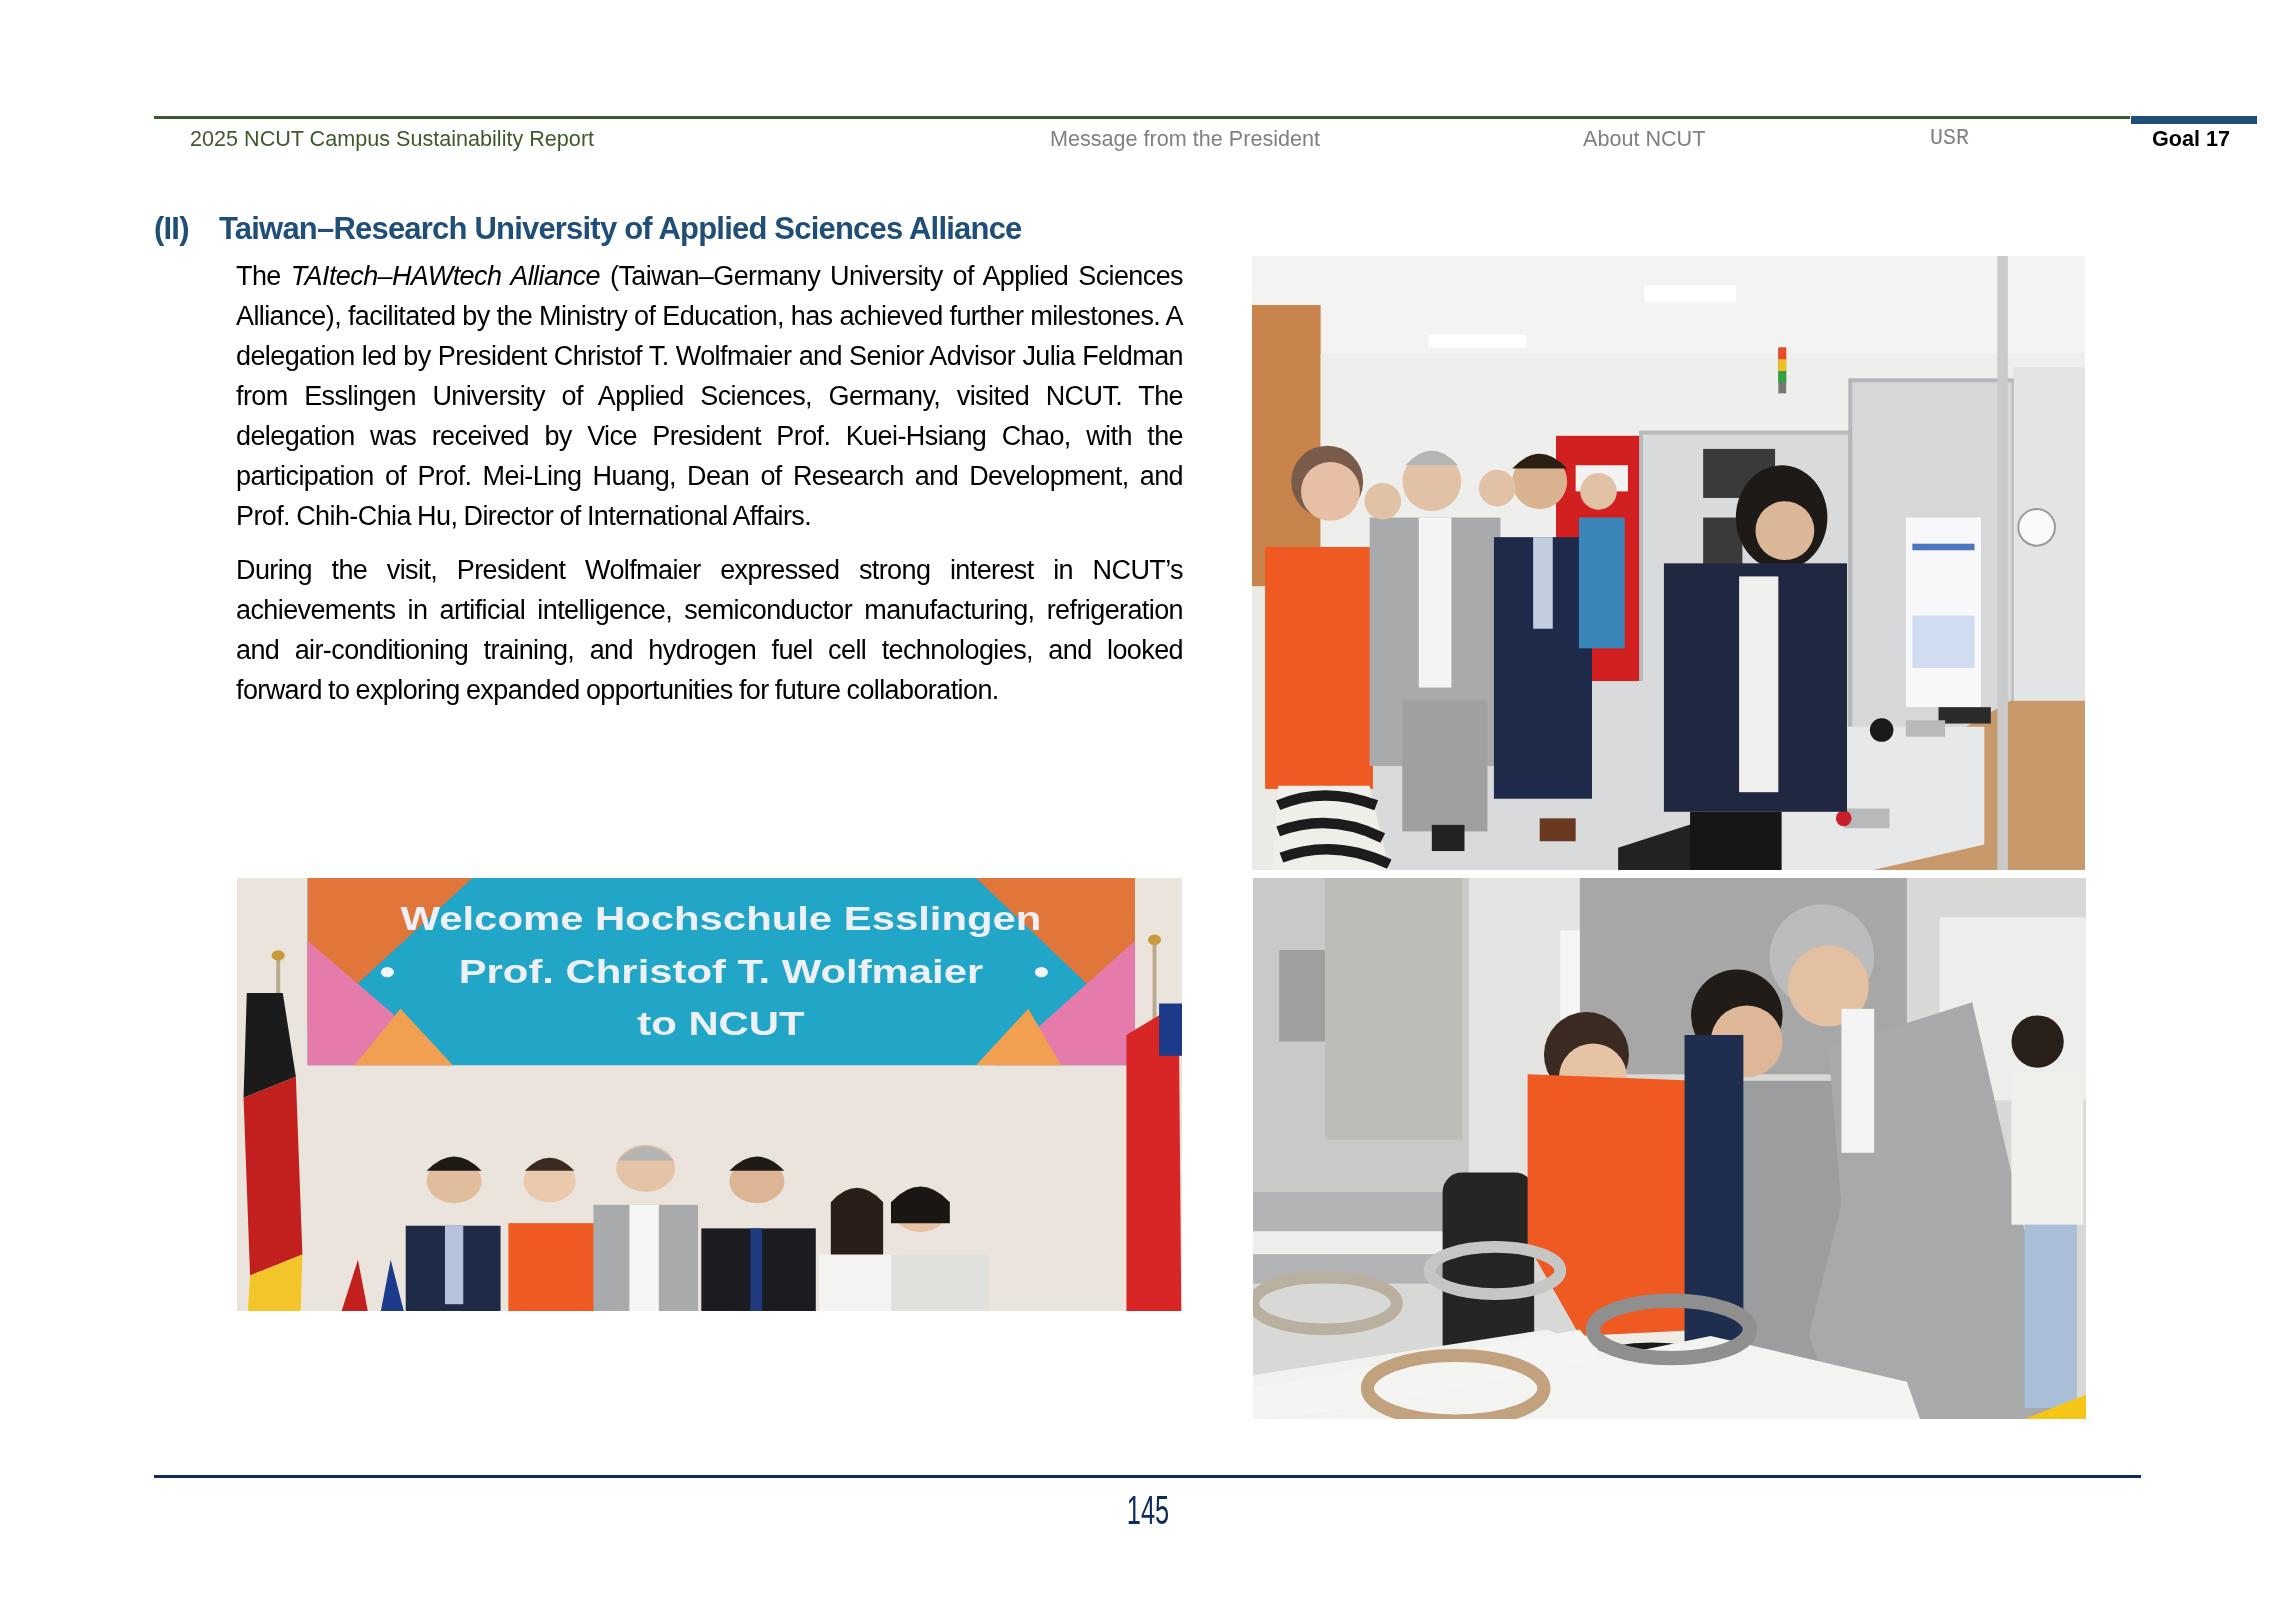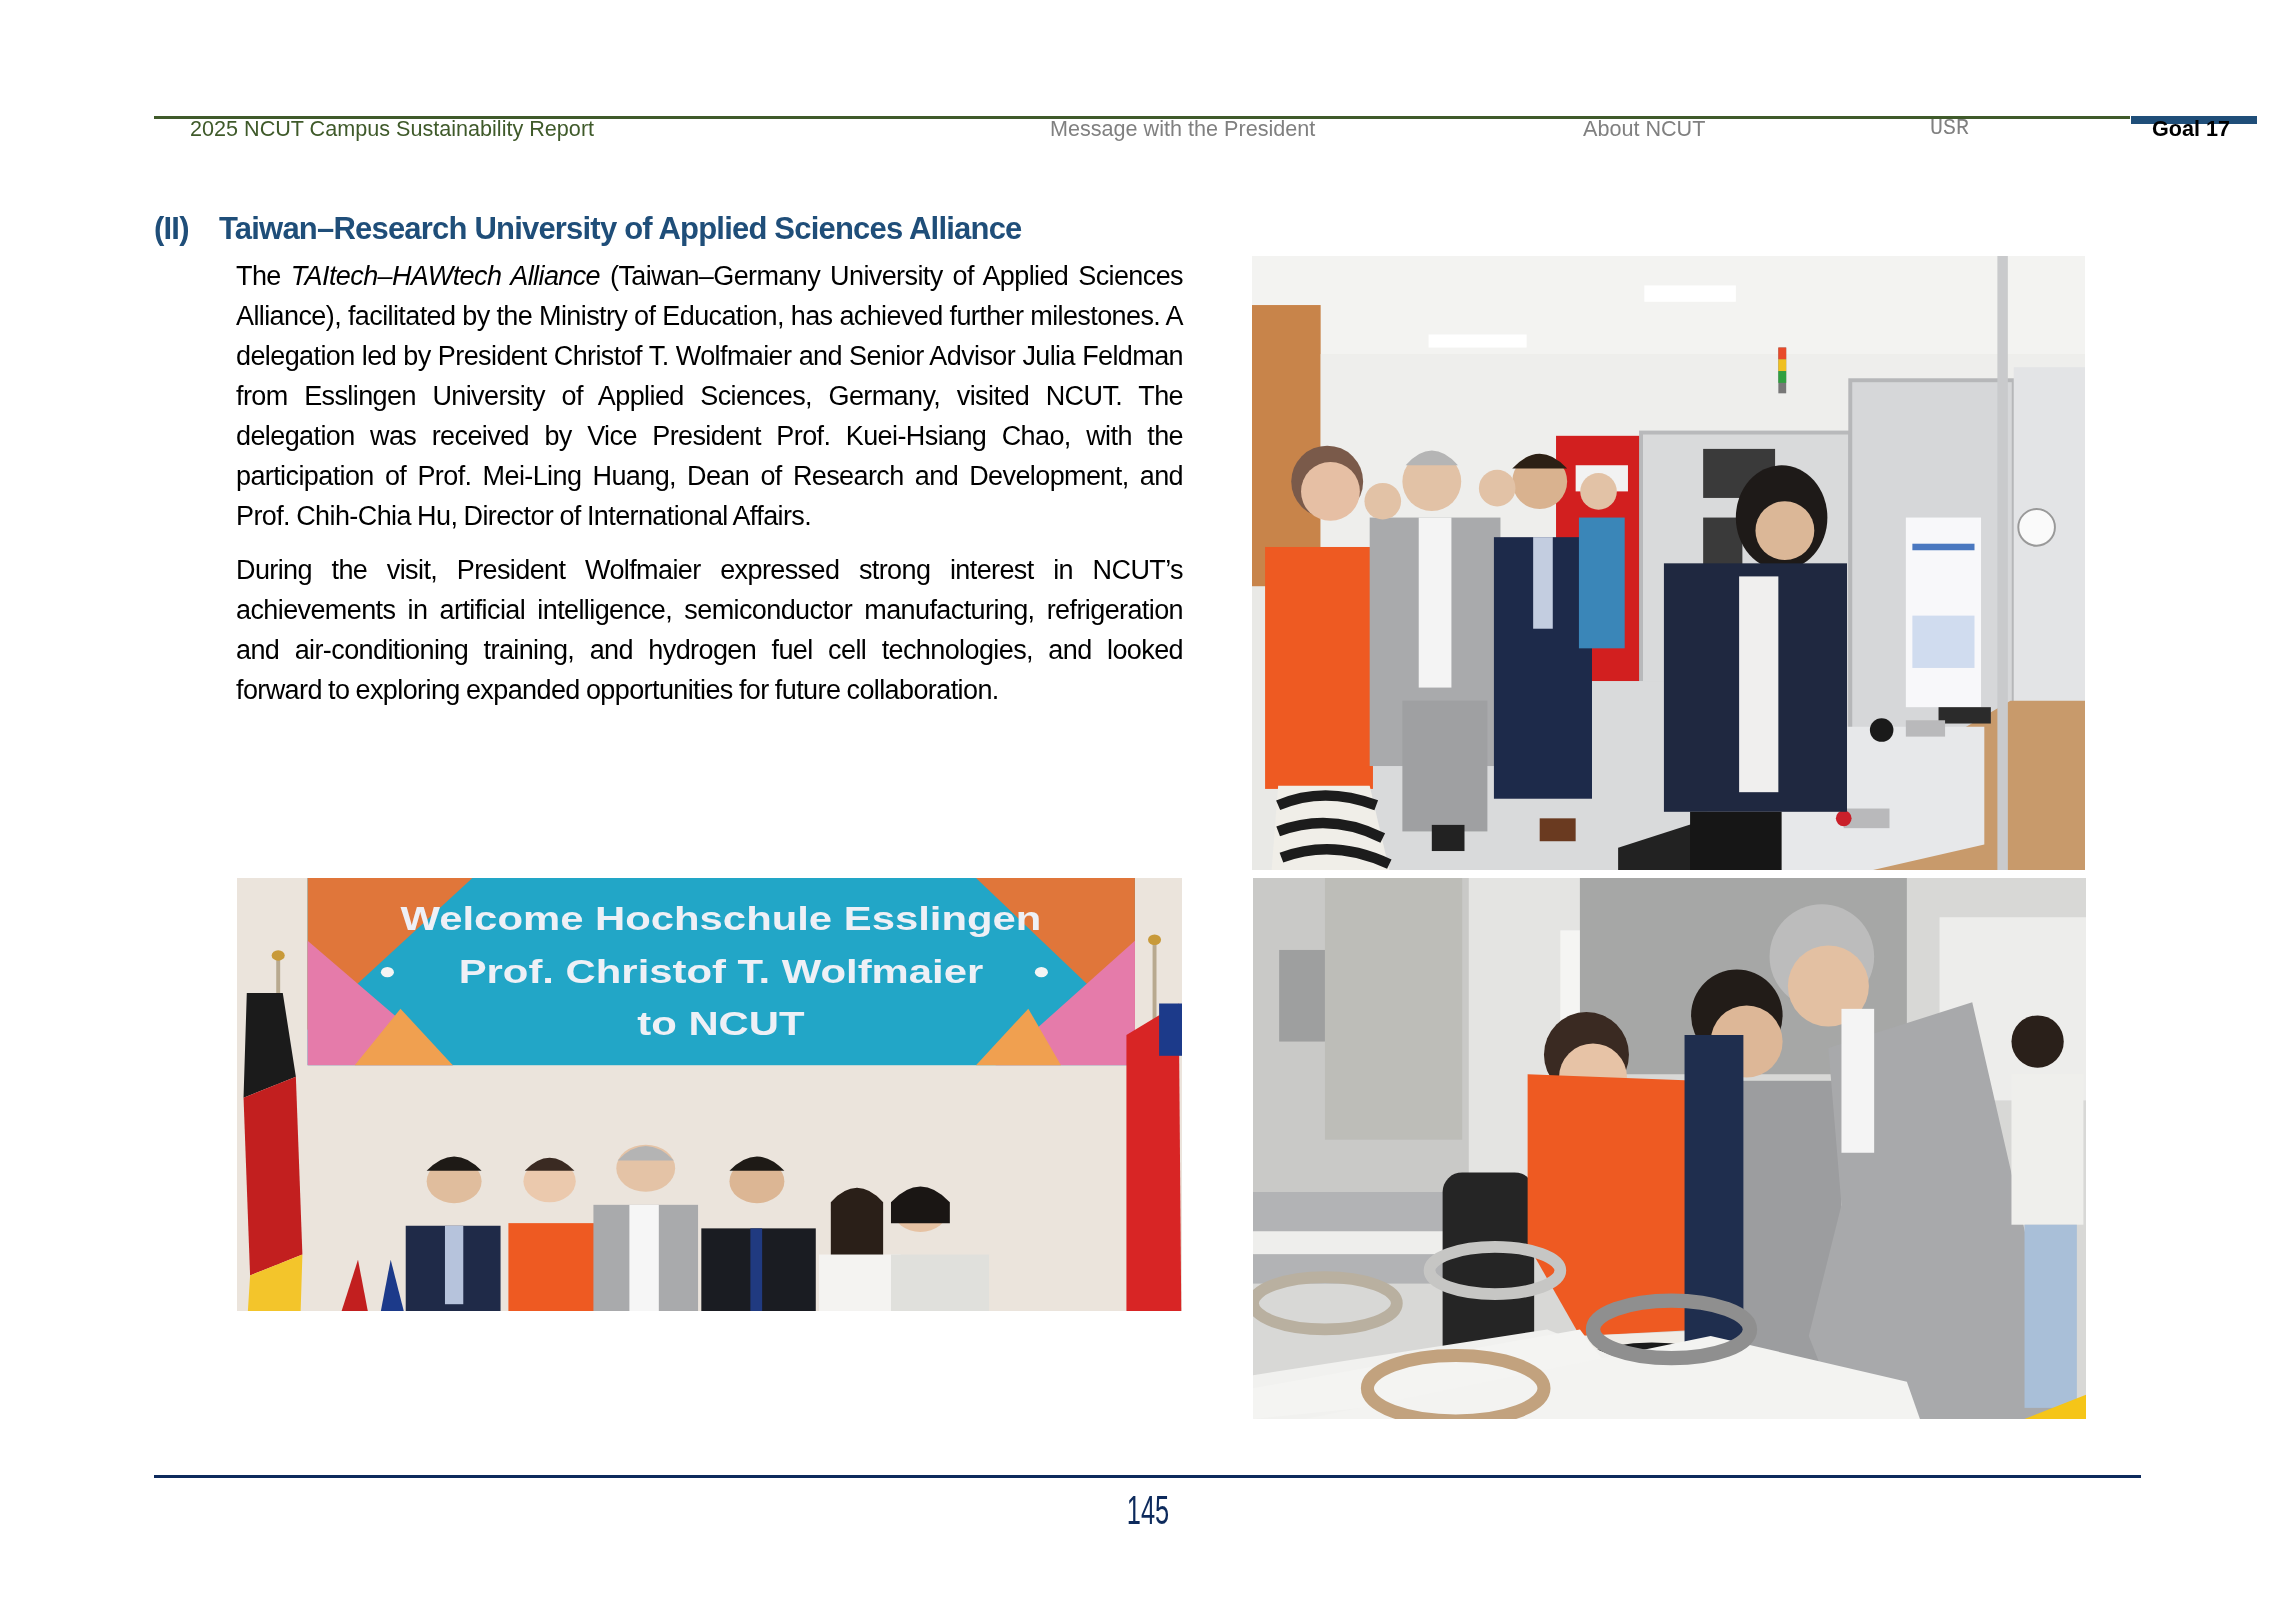--- a/index.html
+++ b/index.html
@@ -3,21 +3,21 @@
 <meta charset="utf-8">
 <style>
   html, body { margin:0; padding:0; background:#ffffff; }
   body { width:2295px; height:1623px; position:relative; overflow:hidden;
          font-family:"Liberation Sans", sans-serif; color:#000; }
   .abs { position:absolute; }
 
   
   .hdr-line-green { left:154px; top:116px; width:1976px; height:3.3px; background:#3f5a2a; }
   .hdr-line-blue  { left:2131px; top:116px; width:126px; height:7.9px; background:#1f4e79; }
-  .hdr-text { top:114px; height:29px; line-height:29px; font-size:21.6px; white-space:nowrap; }
+  .hdr-text { top:124px; height:29px; line-height:29px; font-size:21.6px; white-space:nowrap; }
   .hdr-report { left:190px; color:#3f5a2a; }
   .hdr-nav { color:#808080; }
   .hdr-goal { left:2152px; color:#000000; font-weight:bold; }
 
   
   .heading { left:154px; top:208px; font-size:31px; font-weight:bold; color:#1f4e79;
              white-space:nowrap; line-height:42px; letter-spacing:-0.8px; }
   .heading .num { display:inline-block; width:65px; }
 
   
@@ -37,21 +37,21 @@
   .ftr-line { left:154px; top:1475px; width:1987px; height:3.3px; background:#0d2a5c; }
   .page-num { left:1112px; top:1489px; width:72px; text-align:center; font-size:41px;
               line-height:43px; color:#0d2a5c; transform:scaleX(0.62); transform-origin:center; }
 </style>
 </head>
 <body>
 
 <div class="abs hdr-line-green"></div>
 <div class="abs hdr-line-blue"></div>
 <div class="abs hdr-text hdr-report">2025 NCUT Campus Sustainability Report</div>
-<div class="abs hdr-text hdr-nav" style="left:1050px;">Message with the President</div>
+<div class="abs hdr-text hdr-nav" style="left:1050px;">Message from the President</div>
 <div class="abs hdr-text hdr-nav" style="left:1583px;">About NCUT</div>
 <div class="abs hdr-text hdr-nav" style="left:1930px;font-family:Liberation Mono, monospace;">USR</div>
 <div class="abs hdr-text hdr-goal">Goal 17</div>
 
 <div class="abs heading">
   <span class="num">(II)</span><span>Taiwan–Research University of Applied Sciences Alliance</span>
 </div>
 
 <div class="abs body-col">
   <p><span>The </span><em>TAItech–HAWtech Alliance</em><span> (Taiwan–Germany University of Applied Sciences Alliance), facilitated by the Ministry of Education, has achieved further milestones. A delegation led by President Christof T. Wolfmaier and Senior Advisor Julia Feldman from Esslingen University of Applied Sciences, Germany, visited NCUT. The delegation was received by Vice President Prof. Kuei-Hsiang Chao, with the participation of Prof. Mei-Ling Huang, Dean of Research and Development, and Prof. Chih-Chia Hu, Director of International Affairs.</span></p>

